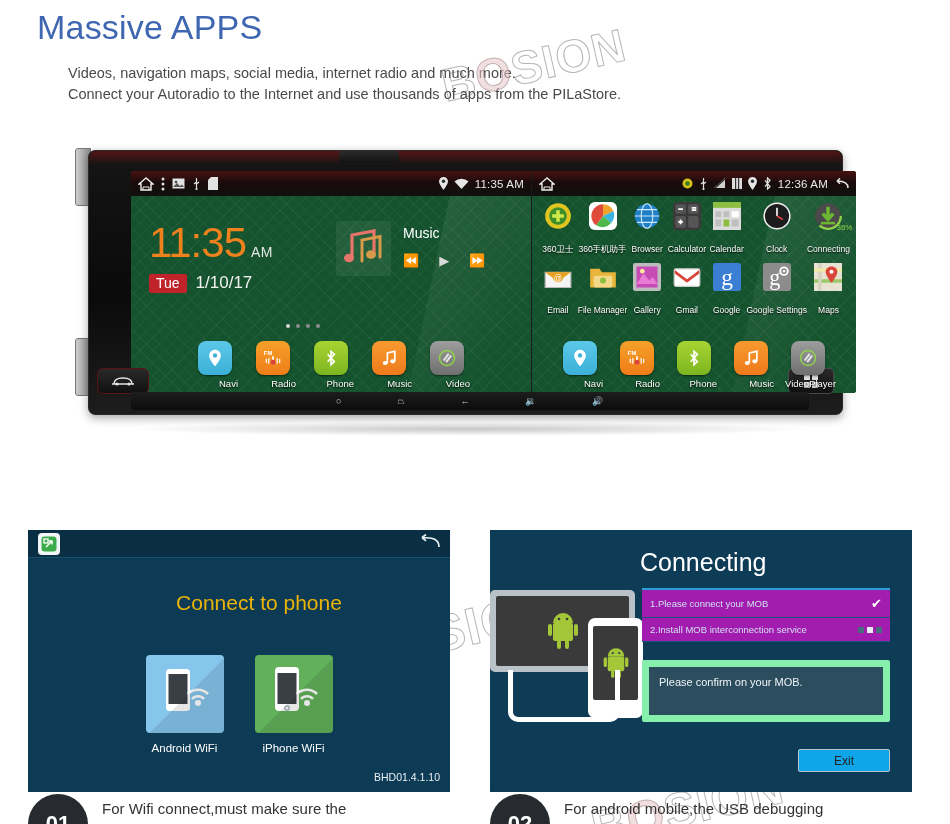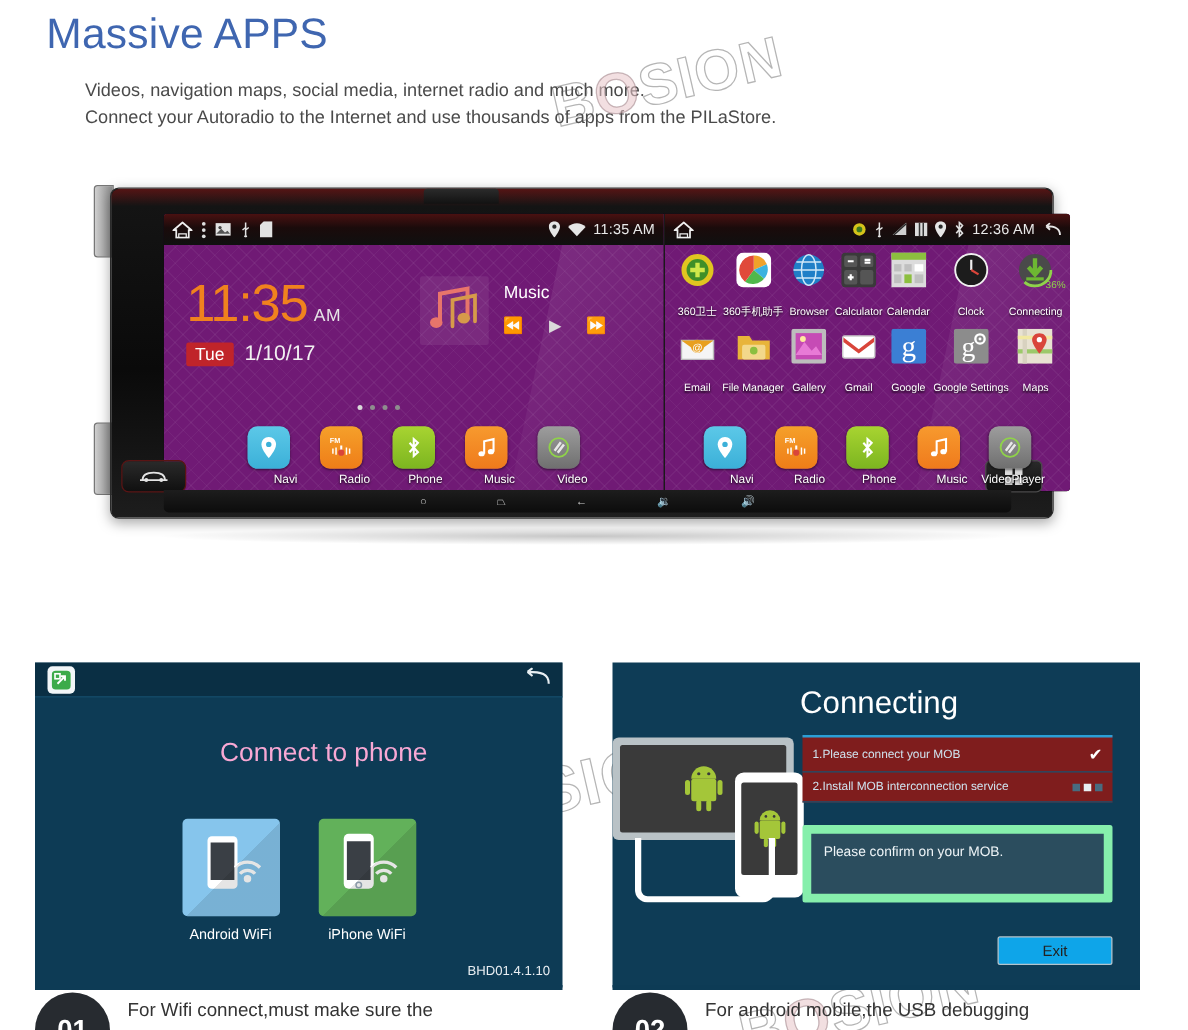--- a/index.html
+++ b/index.html
@@ -81,21 +81,21 @@
     background: linear-gradient(180deg,#2b2b2b,#121212);
     border-radius: 3px 3px 0 0;
   }
 
   .screens {
     position: absolute; left: 42px; top: 20px; width: 725px; height: 222px;
     display: flex; gap: 0px;
     background: #000;
     border-radius: 3px; overflow: hidden;
   }
-  .screen { position: relative; height: 222px; background: #701a75; overflow: hidden; }
+  .screen { position: relative; height: 222px; background: #14532d; overflow: hidden; }
   .screen.left { width: 400px; }
   .screen.right { width: 325px; border-left: 1px solid #1a1a1a; }
   .mesh {
     position: absolute; inset: 0;
     background-image:
       repeating-linear-gradient(45deg, rgba(255,255,255,.045) 0 1px, transparent 1px 9px),
       repeating-linear-gradient(-45deg, rgba(255,255,255,.045) 0 1px, transparent 1px 9px);
   }
   .glare {
     position: absolute; right: -30px; top: -20px; width: 130px; height: 280px;
@@ -220,21 +220,21 @@
     display: flex; align-items: center; justify-content: space-between; padding: 0 10px;
     border-bottom: 1px solid #16506f;
   }
   .mirror-icon {
     width: 22px; height: 22px; background: #f2f6f8; border-radius: 4px;
     display: flex; align-items: center; justify-content: center;
   }
   .back-arrow { color: #e7eef2; font-size: 17px; }
 
   .p-title {
-    text-align: center; color: #f9a8d4; font-size: 21px; margin-top: 33px; font-weight: normal; margin-left: 40px;
+    text-align: center; color: #eab308; font-size: 21px; margin-top: 33px; font-weight: normal; margin-left: 40px;
   }
   .conn-opts {
     display: flex; justify-content: center; gap: 31px; margin-top: 40px;
   }
   .copt { width: 78px; text-align: center; }
   .copt .ctile {
     width: 78px; height: 78px; border-radius: 4px; position: relative;
     display: flex; align-items: center; justify-content: center; overflow: hidden;
   }
   .ctile.usb   { background: #1d94d8; }
@@ -248,21 +248,21 @@
   .ver {
     position: absolute; right: 10px; bottom: 7px; color: #e9eef2; font-size: 10.5px;
   }
 
   
   .conn-title {
     position: absolute; left: 150px; top: 18px; color: #fff; font-size: 25px;
   }
   .steps {
     position: absolute; left: 152px; top: 58px; width: 248px;
-    background: #7f1d1d; border-top: 2px solid #2a9fd6;
+    background: #a21caf; border-top: 2px solid #2a9fd6;
   }
   .step {
     display: flex; align-items: center; justify-content: space-between;
     padding: 6px 8px; border-bottom: 1px solid #1a5271;
     color: #cfe2ee; font-size: 9.5px;
   }
   .step .chk { color: #fff; font-size: 13px; }
   .loaders { display: flex; gap: 3px; }
   .loaders i { width: 6px; height: 6px; display: block; background: #486c80; }
   .loaders i.on { background: #e8eef2; }

